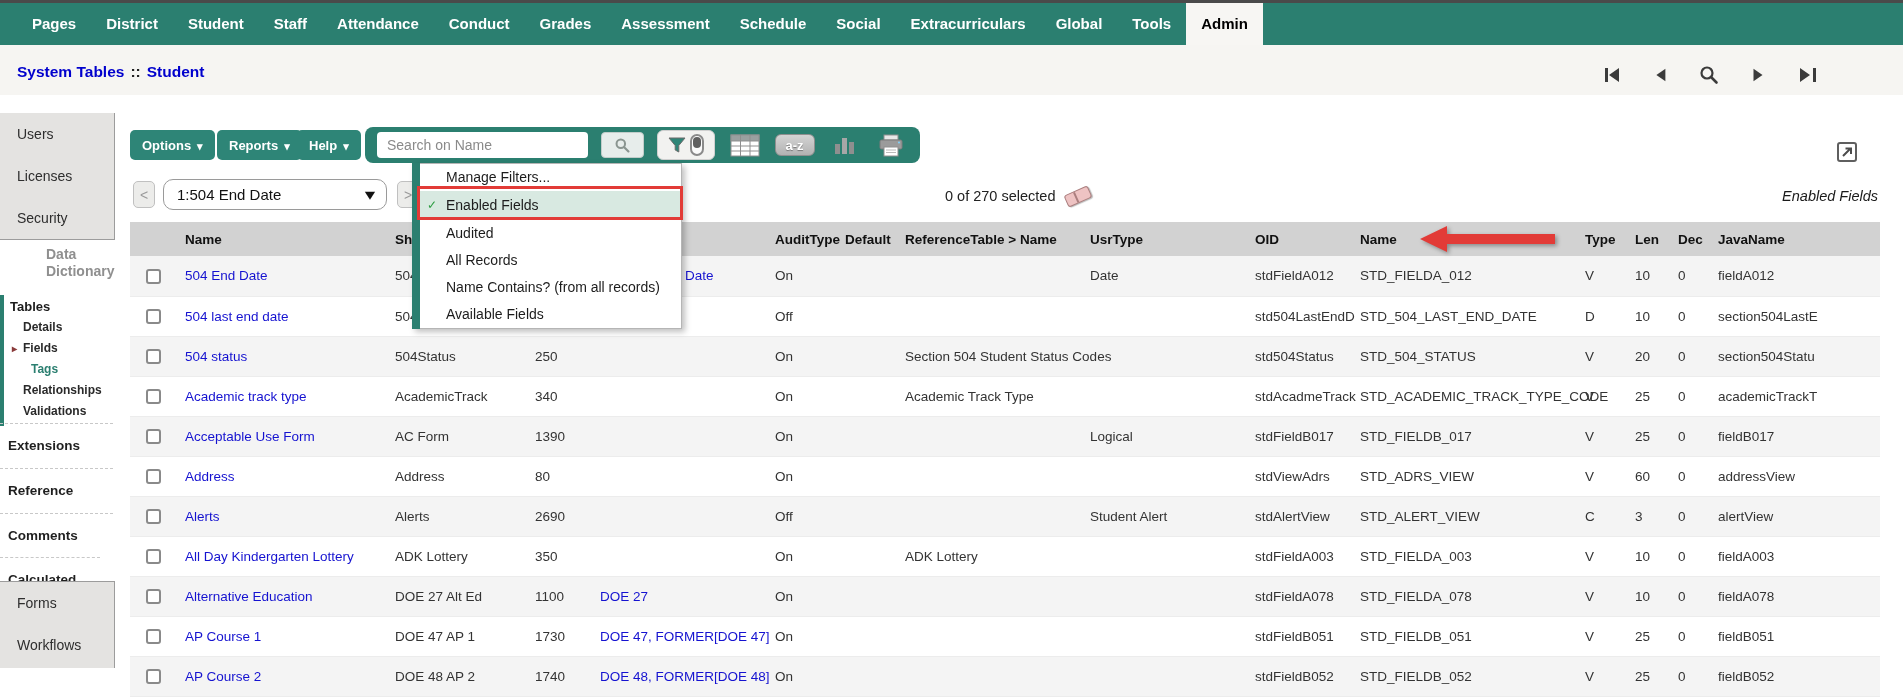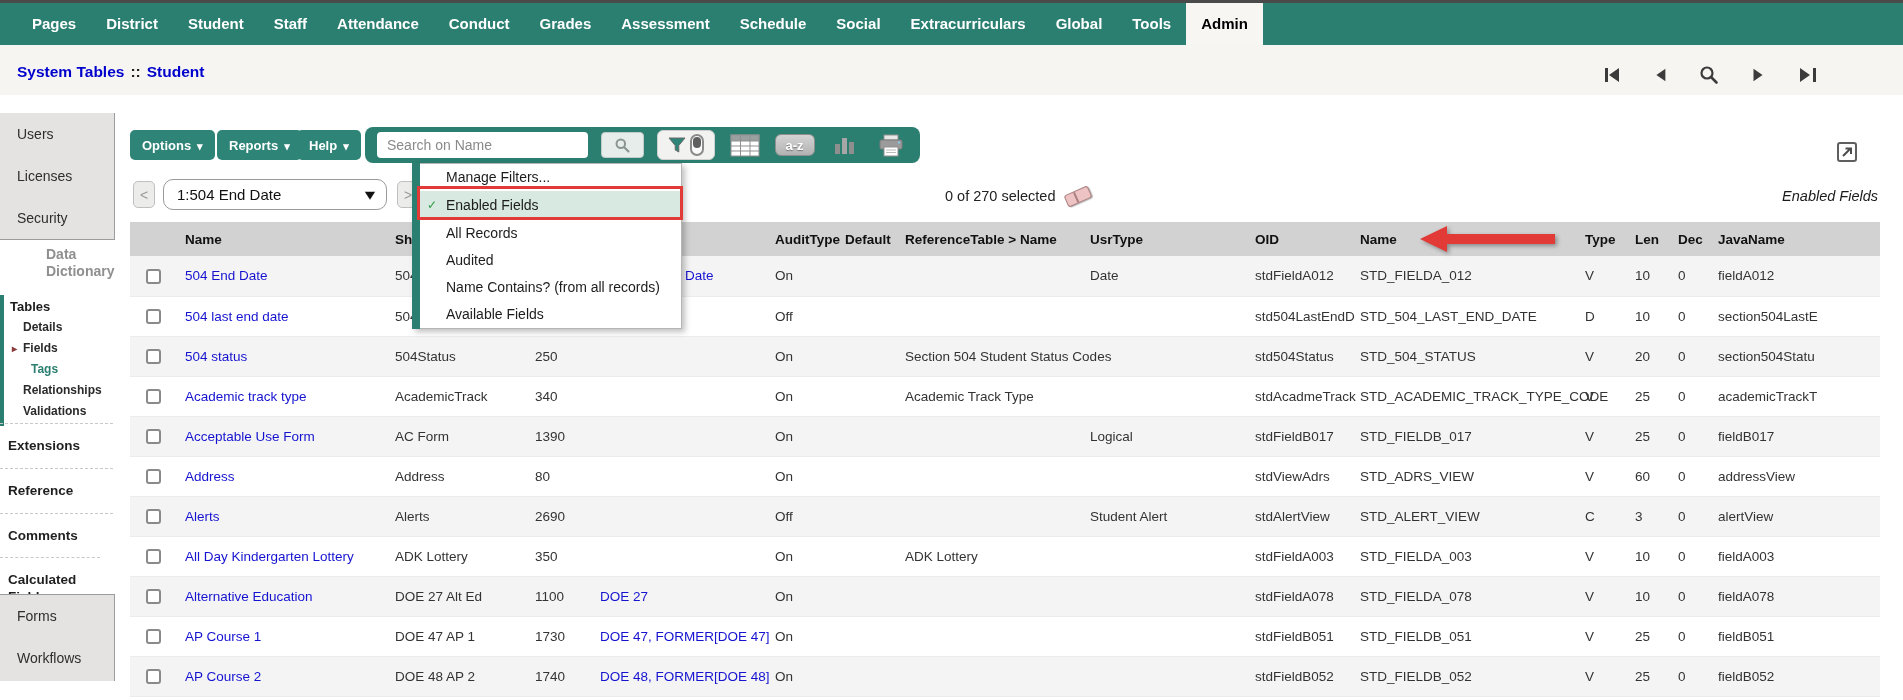--- a/index.html
+++ b/index.html
@@ -34,21 +34,21 @@
   .sb-tables-title { font-size:13px; font-weight:bold; color:#1c1c1c; line-height:20px; cursor:pointer; }
   .sb-sub { font-size:12px; font-weight:bold; color:#2a2a2a; line-height:21px; padding-left:13px;
             cursor:pointer; position:relative; white-space:nowrap; }
   .sb-sub.marker::before { content:"\25B8"; position:absolute; left:2px; color:#8a3b3b; font-size:10px; }
   .sb-sub.tag { color:var(--teal,#2b7f70); padding-left:21px; }
   .sb-sections { position:absolute; left:0; top:423px; width:113px; }
   .sb-section { border-top:1px dashed #c8c8c8; padding:13px 0 0 8px; font-size:13.5px; font-weight:bold;
                 color:#1f1f1f; cursor:pointer; line-height:17px; }
   .sb-section.s0,.sb-section.s1 { height:45px; } .sb-section.s2 { height:44px; }
   .sb-section.s3 { height:56px; width:100px; }
-  .sb-bottom { position:absolute; left:0; top:594px; width:115px; height:87px; background:#e4e3e1;
+  .sb-bottom { position:absolute; left:0; top:581px; width:115px; height:87px; background:#e4e3e1;
                border-right:1px solid #9c9c9c; border-top:1px solid #9c9c9c; }
   .sb-bottom .sb-item { line-height:42px; padding-left:17px; font-size:14px; color:#2e2e2e; cursor:pointer; }
 
   
   .tb-btn { position:absolute; top:130px; height:30px; background:#2e8577; border:none; border-radius:5px;
             color:#fff; font-size:13px; font-weight:bold; padding:0 12px; cursor:pointer;
             font-family:"Liberation Sans",sans-serif; }
   .tb-btn::after { content:"\25BE"; font-size:11px; margin-left:6px; }
   #btn-options { left:130px; } #btn-reports { left:217px; } #btn-help { left:297px; }
   .tb-search-bar { position:absolute; left:365px; top:127px; width:555px; height:36px;
@@ -510,21 +510,21 @@
   <div class="red-arrow">
     <span class="head"></span>
     <span class="shaft"></span>
   </div>
 
   <div class="filter-menu">
     <div class="fm-strip"></div>
     <div class="fm-list" id="fm-list">
         <div class="fm-item">Manage Filters...</div>
         <div class="fm-item checked hl">Enabled Fields</div>
+        <div class="fm-item">Audited</div>
         <div class="fm-item">All Records</div>
-        <div class="fm-item">Audited</div>
         <div class="fm-item">Name Contains? (from all records)</div>
         <div class="fm-item">Available Fields</div>
       </div>
   </div>
   <div class="red-box"></div>
 
 </div>
 
 </body></html>

